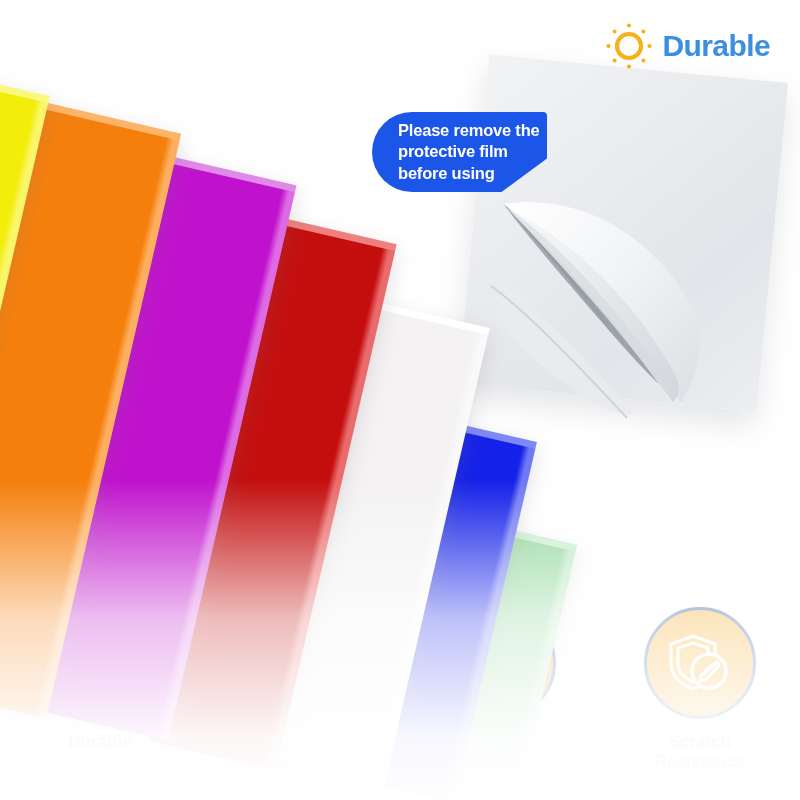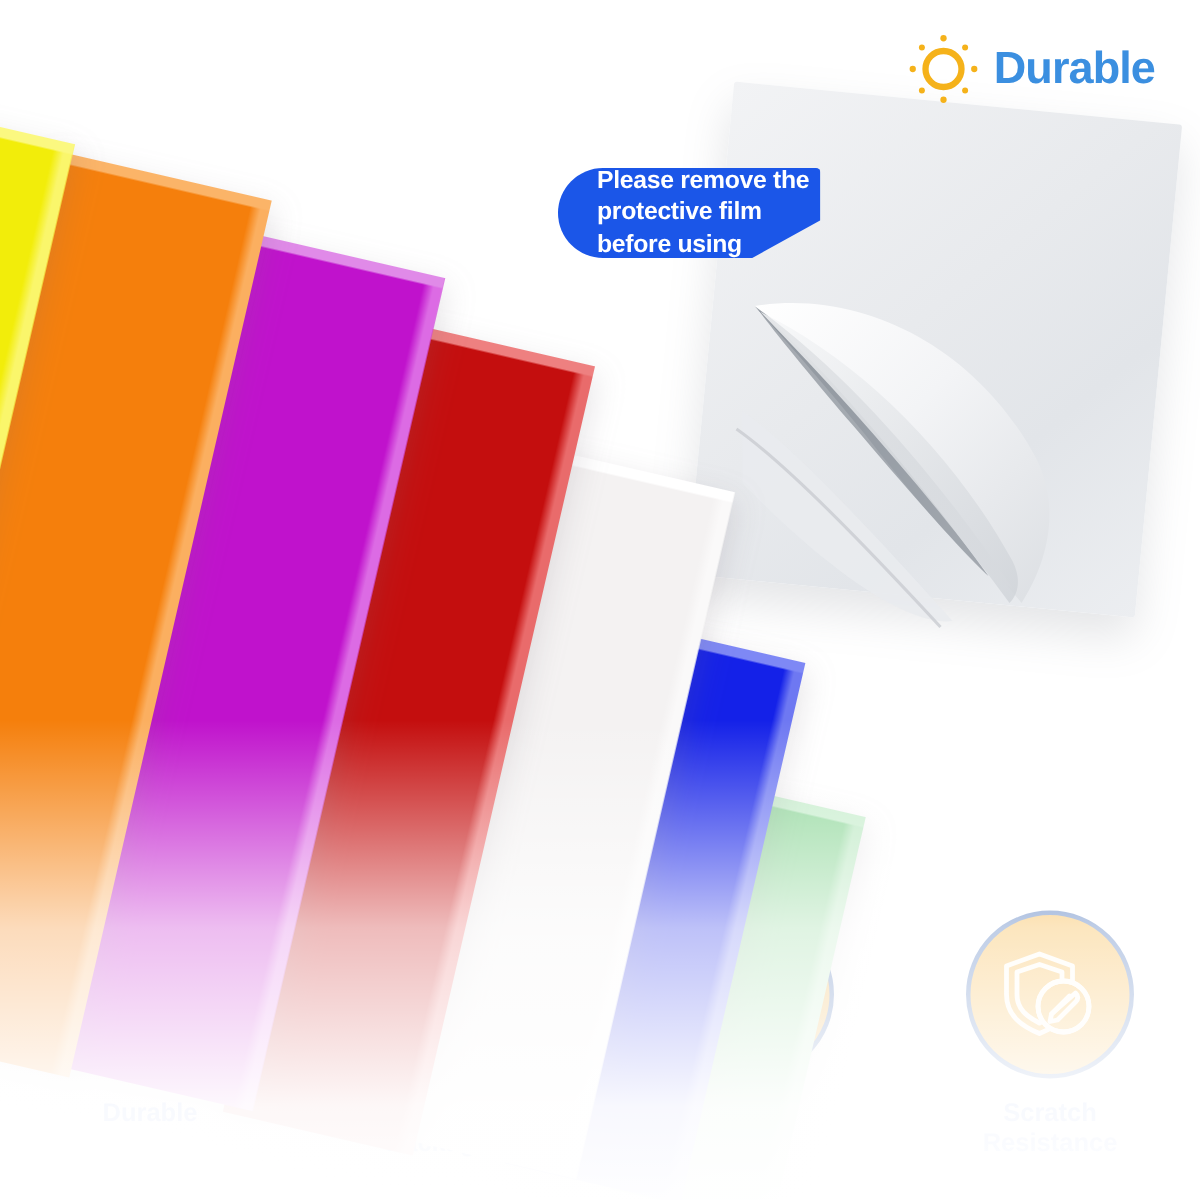--- a/index.html
+++ b/index.html
@@ -75,21 +75,21 @@
   .film-cone {
     position: absolute;
     left: 30px; top: 118px;
     width: 245px; height: 250px;
   }
 
   
   .callout {
     position: absolute;
     left: 372px; top: 112px;
-    width: 175px; height: 60px;
+    width: 175px; height: 80px;
     background: var(--brandblue, #1b56e8);
     border-radius: 40px 4px 4px 40px;
     clip-path: polygon(0% 0%, 100% 0%, 100% 58%, 74% 100%, 0% 100%);
     display: flex; align-items: center;
     padding-left: 26px;
     z-index: 9;
   }
   .callout-text {
     color: #ffffff;
     font-size: 16.5px;

